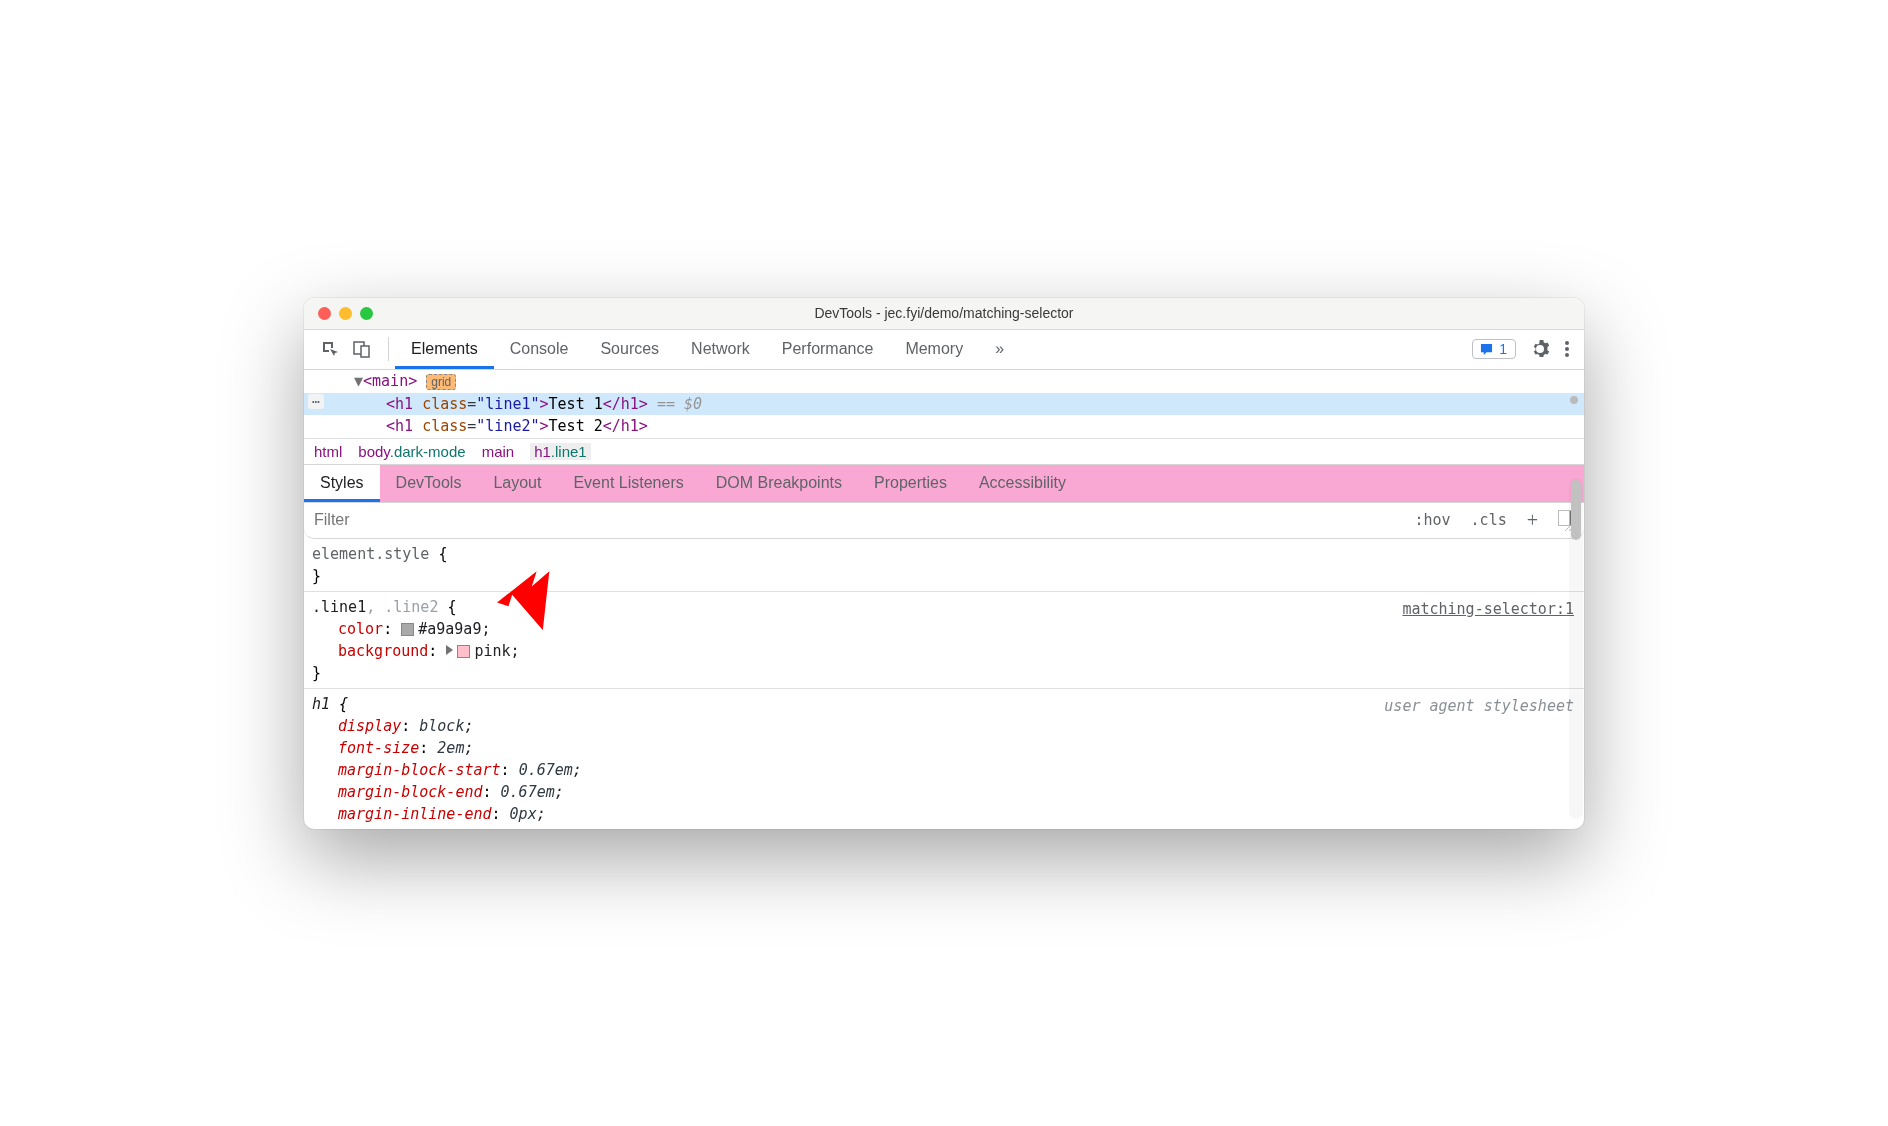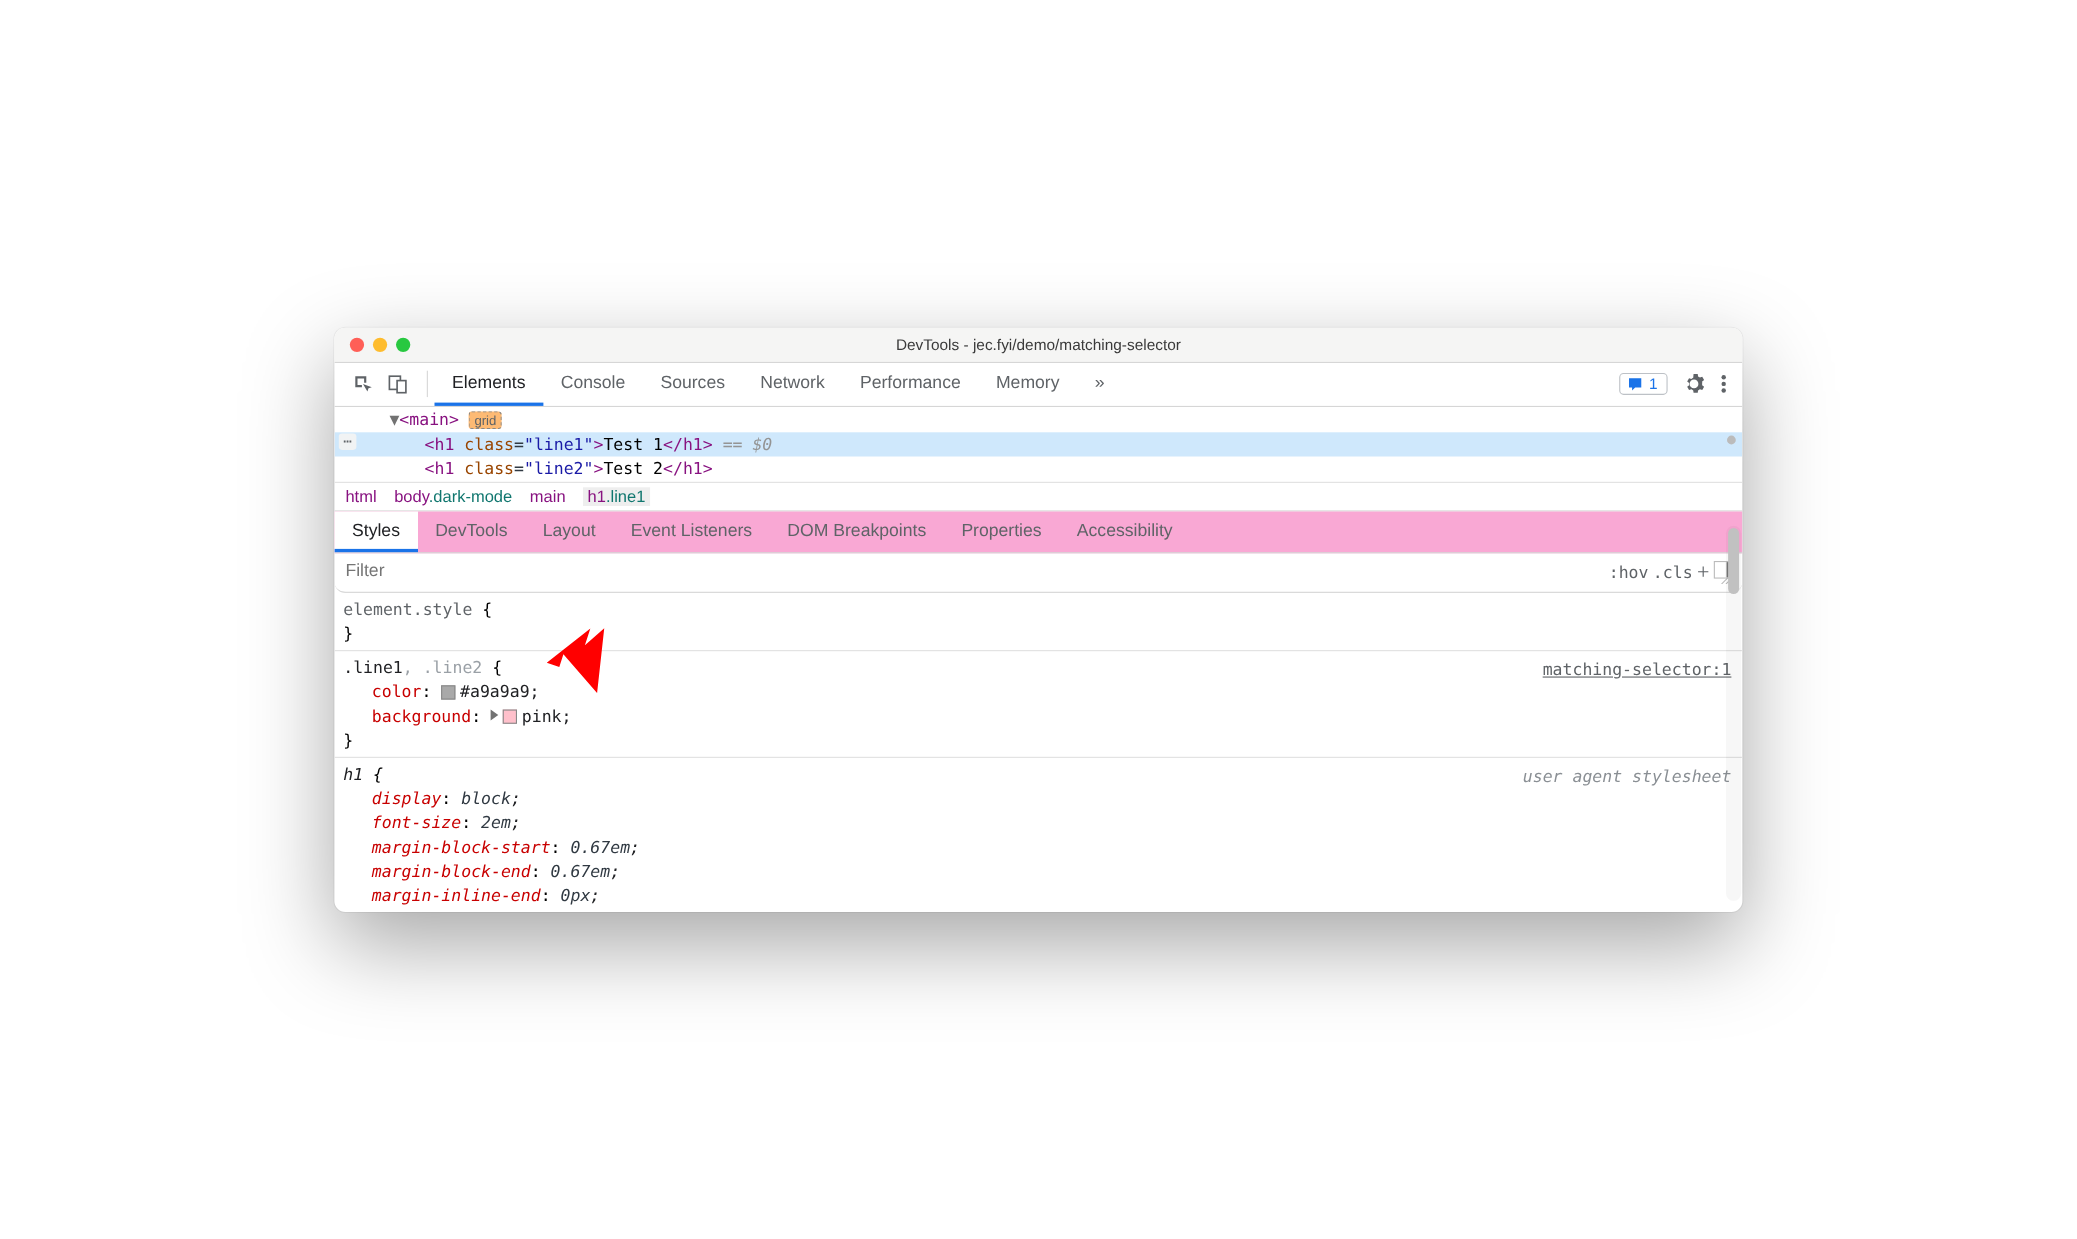--- a/index.html
+++ b/index.html
@@ -168,21 +168,21 @@
     border-radius: 10px;
   }
   .filter-input {
     flex: 1;
     border: none;
     font-size: 16px;
     color: #5f6367;
     outline: none;
     padding: 0 2px;
   }
-  .filter-tools { display:flex; align-items:center; gap:4px; color:#5f6367; font-size:15px; font-family: Menlo, Monaco, monospace;}
+  .filter-tools { display:flex; align-items:center; gap:20px; color:#5f6367; font-size:15px; font-family: Menlo, Monaco, monospace;}
   .filter-tools .plus { font-size:20px; font-weight:300; font-family:-apple-system;}
   .panel-box {
     border:1px solid #bbb; width:18px;height:16px;display:inline-block;position:relative;
   }
   .panel-box::after{content:"";position:absolute;right:0;top:0;bottom:0;width:5px;border-left:1px solid #bbb;box-shadow: inset 0 0 10px 10px #777;}
   .styles {
     font-family: Menlo, Monaco, Consolas, monospace;
     font-size: 15px;
     line-height: 22px;
     position: relative;

